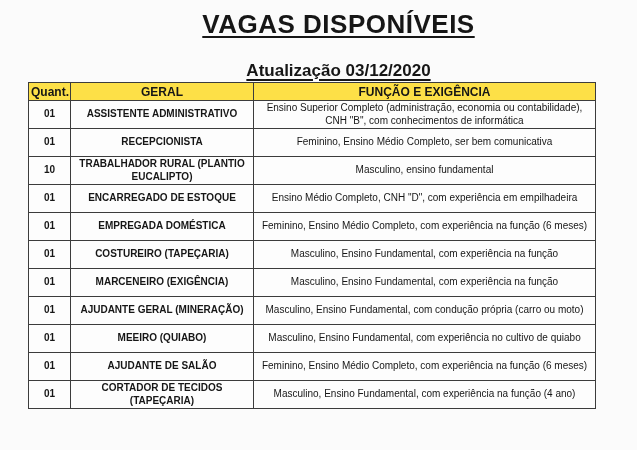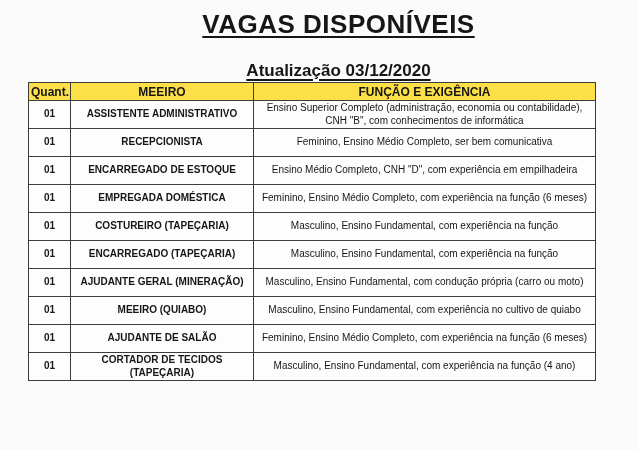--- a/index.html
+++ b/index.html
@@ -83,37 +83,42 @@
 
   <table class="vagas">
     <colgroup>
       <col class="c-quant">
       <col class="c-cargo">
       <col class="c-funcao">
     </colgroup>
     <thead>
       <tr>
         <th>Quant.</th>
-        <th>MEEIRO</th>
+        <th>GERAL</th>
         <th>FUNÇÃO E EXIGÊNCIA</th>
       </tr>
     </thead>
     <tbody id="rows-body">
   <tr>
     <td class="quant">01</td>
     <td class="cargo">ASSISTENTE ADMINISTRATIVO</td>
     <td class="funcao">Ensino Superior Completo (administração, economia ou contabilidade), CNH "B", com conhecimentos de informática</td>
   </tr>
 
   <tr>
     <td class="quant">01</td>
     <td class="cargo">RECEPCIONISTA</td>
     <td class="funcao">Feminino, Ensino Médio Completo, ser bem comunicativa</td>
   </tr>
 
+  <tr>
+    <td class="quant">10</td>
+    <td class="cargo">TRABALHADOR RURAL (PLANTIO EUCALIPTO)</td>
+    <td class="funcao">Masculino, ensino fundamental</td>
+  </tr>
 
   <tr>
     <td class="quant">01</td>
     <td class="cargo">ENCARREGADO DE ESTOQUE</td>
     <td class="funcao">Ensino Médio Completo, CNH "D", com experiência em empilhadeira</td>
   </tr>
 
   <tr>
     <td class="quant">01</td>
     <td class="cargo">EMPREGADA DOMÉSTICA</td>
@@ -121,21 +126,21 @@
   </tr>
 
   <tr>
     <td class="quant">01</td>
     <td class="cargo">COSTUREIRO (TAPEÇARIA)</td>
     <td class="funcao">Masculino, Ensino Fundamental, com experiência na função</td>
   </tr>
 
   <tr>
     <td class="quant">01</td>
-    <td class="cargo">ENCARREGADO (TAPEÇARIA)</td>
+    <td class="cargo">MARCENEIRO (EXIGÊNCIA)</td>
     <td class="funcao">Masculino, Ensino Fundamental, com experiência na função</td>
   </tr>
 
   <tr>
     <td class="quant">01</td>
     <td class="cargo">AJUDANTE GERAL (MINERAÇÃO)</td>
     <td class="funcao">Masculino, Ensino Fundamental, com condução própria (carro ou moto)</td>
   </tr>
 
   <tr>

